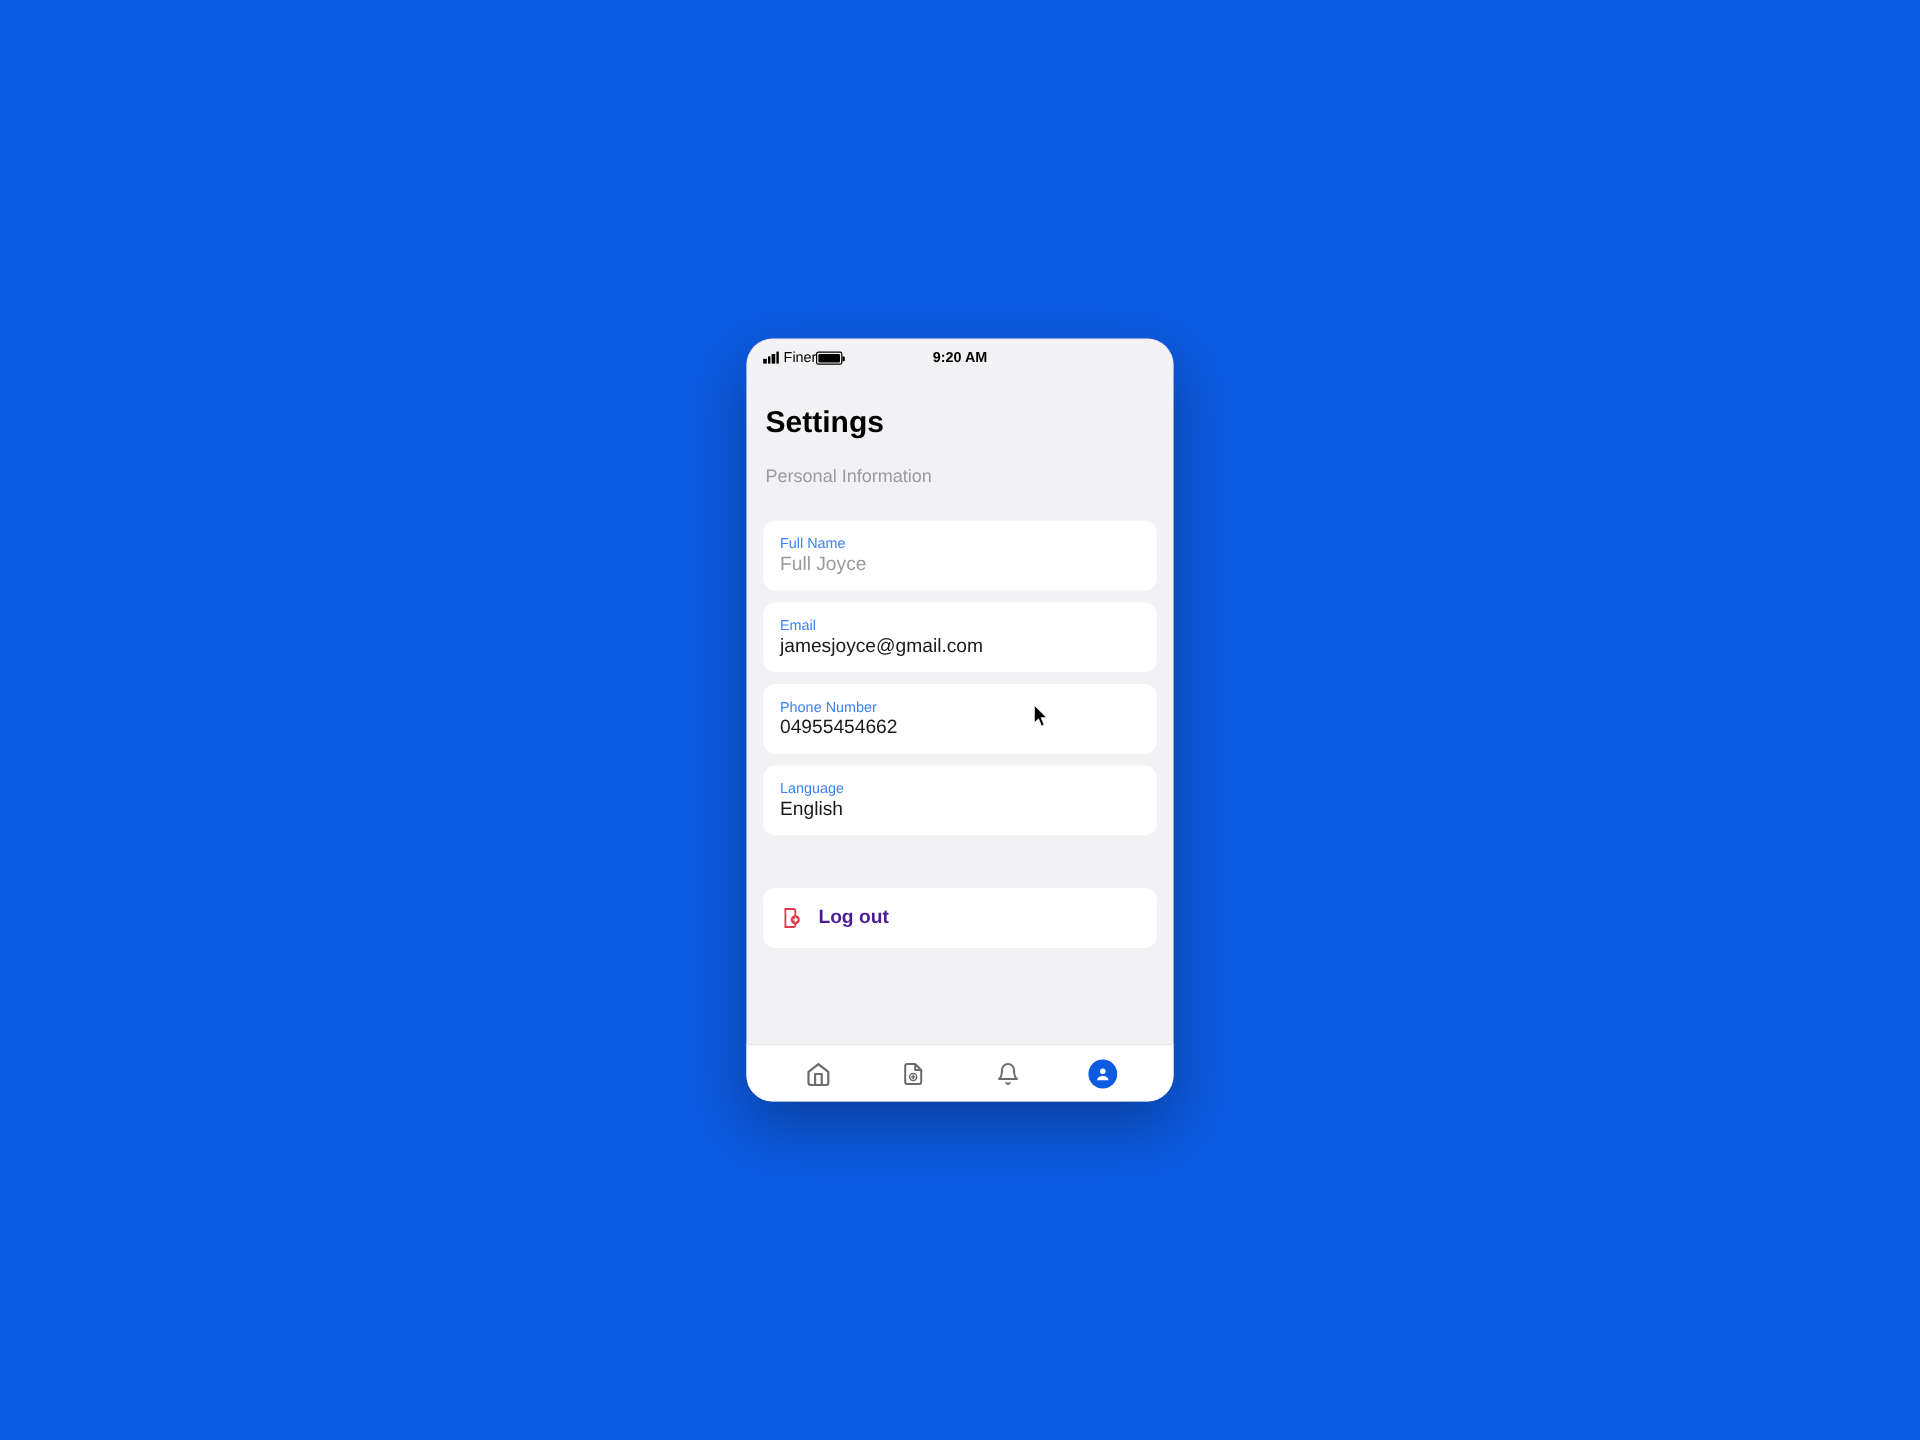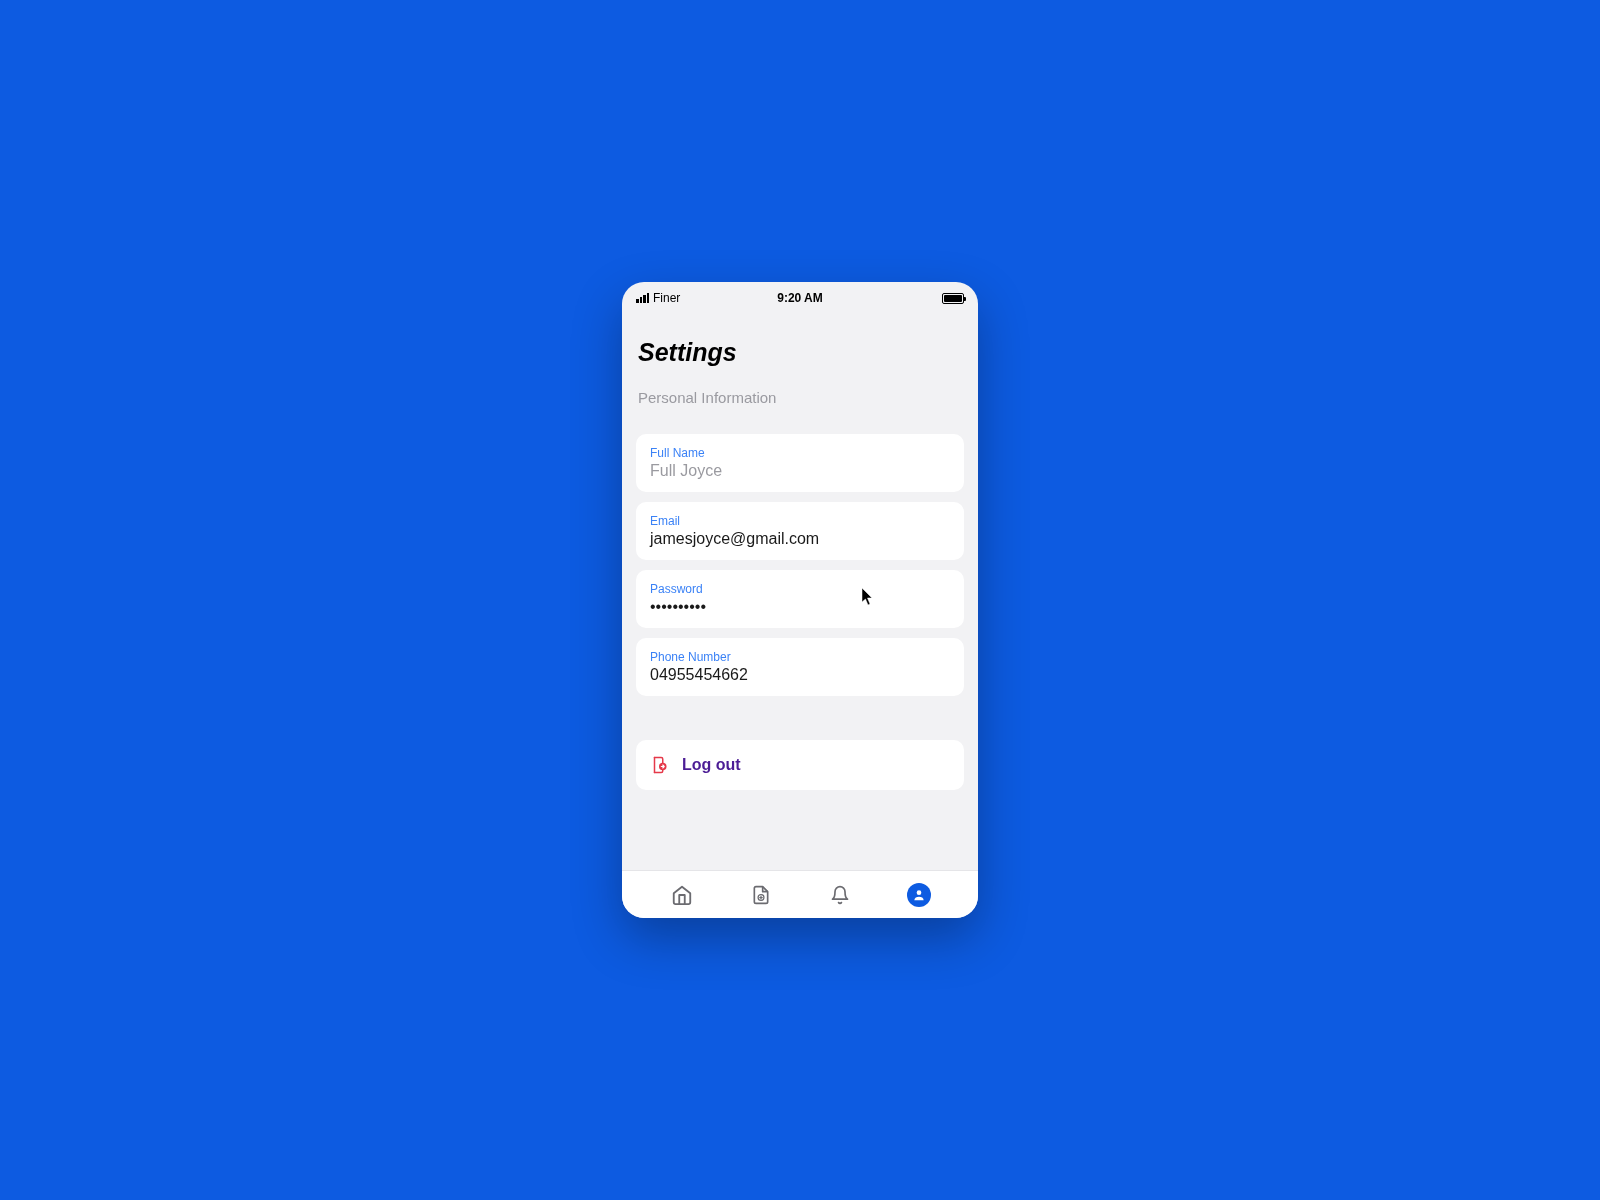--- a/index.html
+++ b/index.html
@@ -26,21 +26,20 @@
       display: flex;
       flex-direction: column;
       overflow: hidden;
       position: relative;
     }
     .status-bar {
       height: 20px;
       padding: 0 14px;
       display: flex;
       align-items: center;
-      justify-content: space-between;
       margin-top: 6px;
       font-size: 12px;
       font-weight: 600;
       color: #000;
     }
     .status-left {
       display: flex;
       align-items: center;
       gap: 4px;
     }
@@ -100,21 +99,20 @@
       flex: 1;
       padding: 30px 14px 0 14px;
       overflow: hidden;
     }
     .page-title {
       font-size: 25px;
       font-weight: 700;
       color: #000;
       margin-bottom: 22px;
       padding-left: 2px;
-      font-style: italic;
     }
     .section-label {
       font-size: 15px;
       color: #9A9AA0;
       margin-bottom: 28px;
       padding-left: 2px;
       font-weight: 400;
     }
     .card {
       background: #fff;
@@ -215,30 +213,30 @@
     <div class="card">
       <div class="field-label">Full Name</div>
       <div class="field-value muted">Full Joyce</div>
     </div>
 
     <div class="card">
       <div class="field-label">Email</div>
       <div class="field-value">jamesjoyce@gmail.com</div>
     </div>
 
-    <div class="card">
-      <div class="field-label">Password</div>
-      <div class="field-value">••••••••••</div>
-    </div>
 
     <div class="card">
       <div class="field-label">Phone Number</div>
       <div class="field-value">04955454662</div>
     </div>
 
+    <div class="card">
+      <div class="field-label">Language</div>
+      <div class="field-value">English</div>
+    </div>
 
     <div class="logout-card">
       <div class="logout-icon">
         <svg width="18" height="18" viewBox="0 0 24 24" fill="none">
           <path d="M6 2h9a2 2 0 0 1 2 2v5" stroke="#E5394A" stroke-width="2" stroke-linecap="round"></path>
           <path d="M6 2v20" stroke="#E5394A" stroke-width="2" stroke-linecap="round"></path>
           <path d="M6 22h9a2 2 0 0 0 2-2v-1" stroke="#E5394A" stroke-width="2" stroke-linecap="round"></path>
           <circle cx="17" cy="14" r="5" fill="#E5394A"></circle>
           <path d="M15 14h4M17 12l2 2-2 2" stroke="#fff" stroke-width="1.5" stroke-linecap="round" stroke-linejoin="round"></path>
         </svg>

